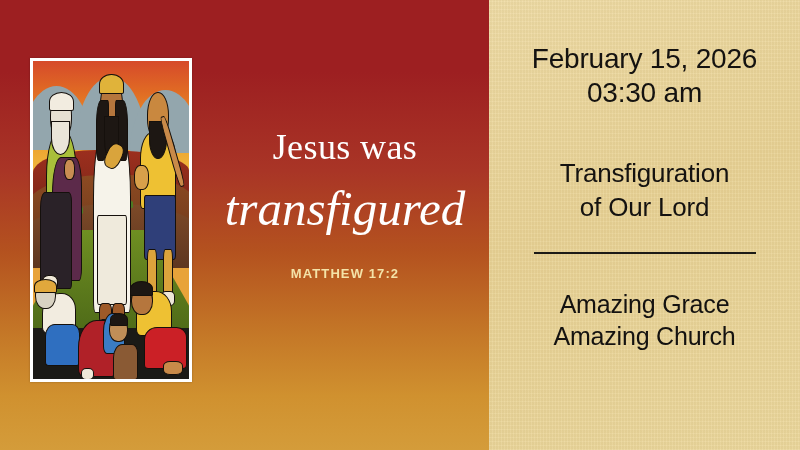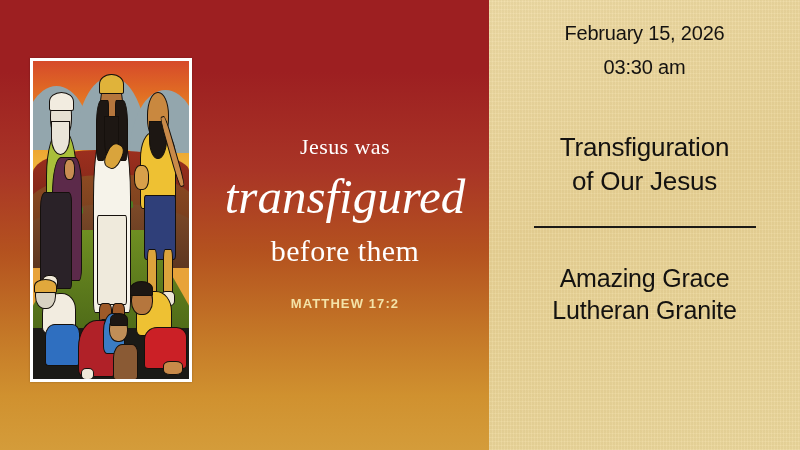--- a/index.html
+++ b/index.html
@@ -53,30 +53,30 @@
   .scripture {
     position: absolute;
     left: 200px;
     top: 128px;
     width: 290px;
     text-align: center;
     color: #ffffff;
     font-family: "Liberation Serif", serif;
   }
   .scr-line1 {
-    font-size: 22px;
+    font-size: 36px;
     line-height: 38px;
     letter-spacing: 0.4px;
   }
   .scr-line2 {
     font-size: 49px;
     font-style: italic;
     line-height: 62px;
     letter-spacing: 0px;
-    margin-top: 0;
+    margin-top: 12px;
   }
   .scr-line3 {
     font-size: 30px;
     line-height: 38px;
     letter-spacing: 0.4px;
     margin-top: 4px;
   }
   .scr-ref {
     margin-top: 26px;
     font-family: "Liberation Sans", sans-serif;
@@ -152,23 +152,23 @@
   .fig .head {
     position:absolute; border-radius:48% 48% 44% 44%;
     border:1.3px solid #15100c;
   }
   .fig .body {
     position:absolute; border:1.3px solid #15100c;
   }
 
   
   .rp-date {
-    margin-top: 16px;
-    text-align: center;
-    font-size: 20px;
+    margin-top: 42px;
+    text-align: center;
+    font-size: 28px;
     line-height: 34px;
     color: #141210;
     letter-spacing: -0.2px;
     font-family: "Liberation Sans", sans-serif;
     font-weight: 400;
   }
   .rp-season {
     margin-top: 46px;
     text-align: center;
     font-size: 26px;
@@ -291,41 +291,40 @@
           <div class="body" style="left:0%;top:4%;width:36%;height:14%;background:#1d1713;border-radius:50% 50% 8% 8%;"></div>
           <div class="body" style="left:56%;top:88%;width:30%;height:12%;background:#c98a49;border-radius:35%;"></div>
         </div>
 
       </div>
     </div>
 
     <div class="scripture">
       <div class="scr-line1">Jesus was</div>
       <div class="scr-line2">transfigured</div>
-      <div class="scr-line3">before them</div>
       <div class="scr-ref">MATTHEW 17:2</div>
     </div>
 
   </div>
 
   <div class="right-panel">
 
     <div class="rp-date">
       <div>February 15, 2026</div>
       <div>03:30 am</div>
     </div>
 
     <div class="rp-season">
       <div>Transfiguration</div>
-      <div>of Our Jesus</div>
+      <div>of Our Lord</div>
     </div>
 
     <div class="rp-divider"></div>
 
     <div class="rp-church">
       <div>Amazing Grace</div>
-      <div>Lutheran Granite</div>
+      <div>Amazing Church</div>
     </div>
 
 
   </div>
 
 </div>
 
 </body></html>

